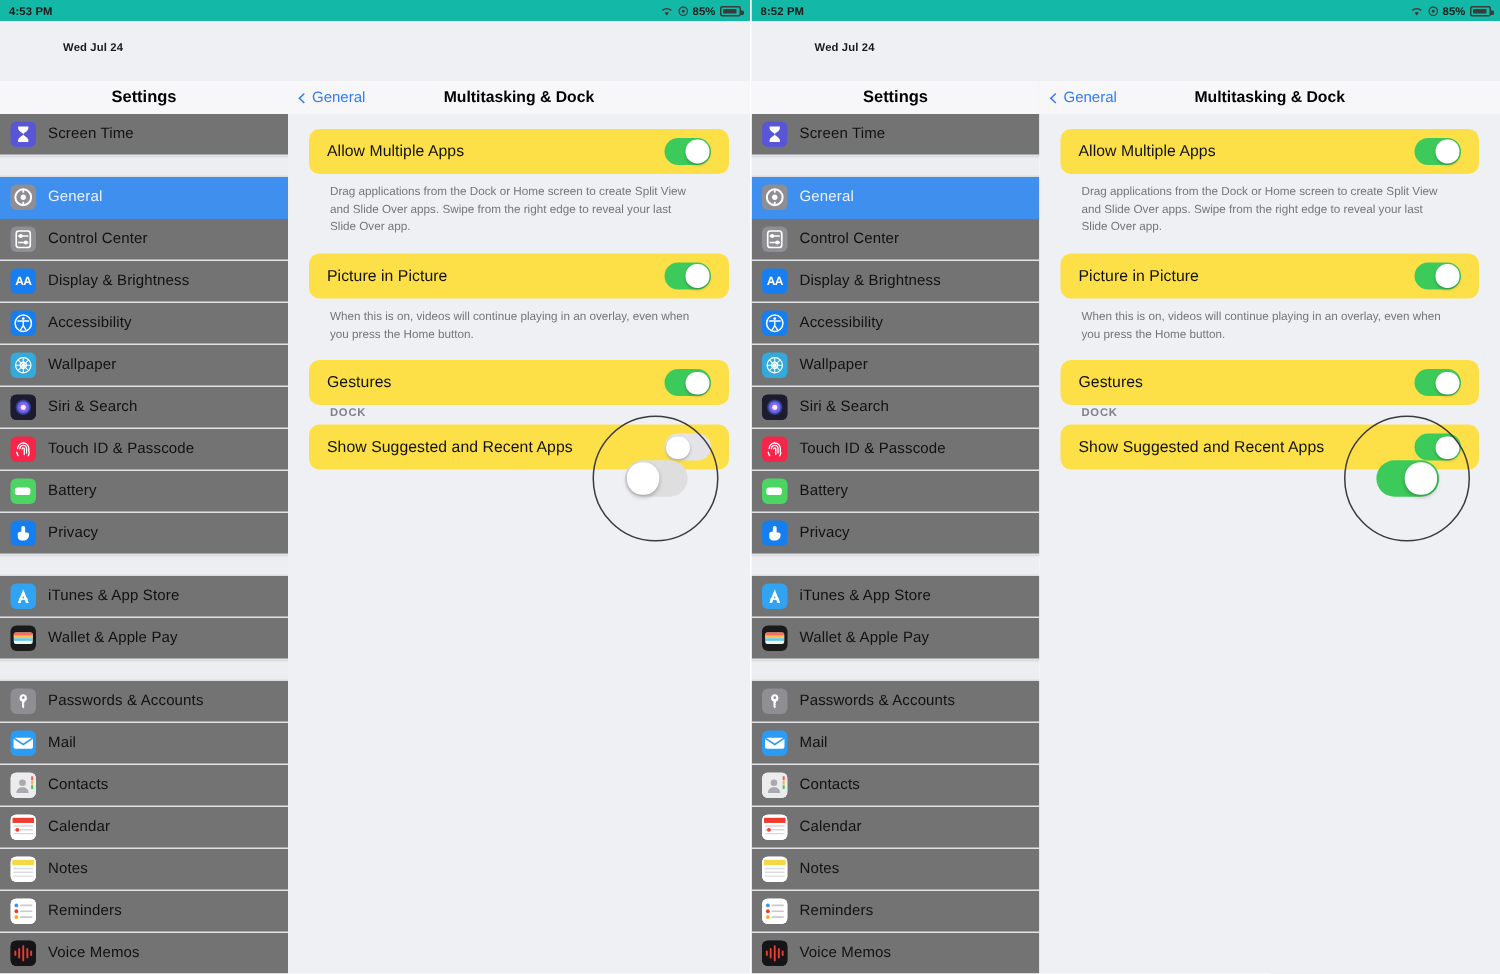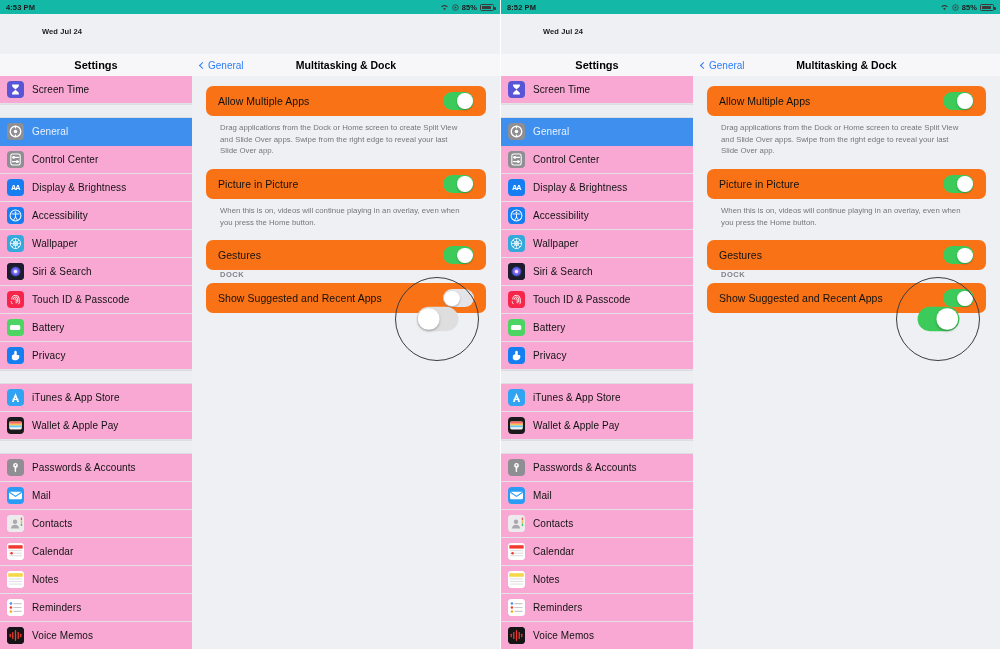--- a/index.html
+++ b/index.html
@@ -40,34 +40,34 @@
 
   
   .sidebar { width: 192px; background: #ffffff; overflow: hidden; flex-shrink: 0; }
   .sb-title {
     height: 22px; display: flex; align-items: center; justify-content: center;
     font-size: 11px; font-weight: bold; color: #000; background: #f7f7f9;
   }
   .sb-gap { height: 14px; background: #eceef2; border-top: 1px solid #dcdde1; border-bottom: 1px solid #dcdde1; }
   .sb-row {
     height: 28px; display: flex; align-items: center; padding-left: 7px;
-    border-bottom: 1px solid #e2e3e6; background: #f9a8d4; position: relative;
+    border-bottom: 1px solid #e2e3e6; background: #737373; position: relative;
   }
   .sb-row.selected { background: #3e8fee; border-bottom-color: #3e8fee; }
   .sb-row.selected .sb-label { color: #e8f1fd; }
   .sb-label { font-size: 10px; color: #111; margin-left: 8px; letter-spacing: .1px; }
   .ic { width: 17px; height: 17px; border-radius: 4px; flex-shrink: 0;
         display: flex; align-items: center; justify-content: center;
         font-size: 9px; color: #fff; font-weight: bold; overflow: hidden; position: relative; }
 
   
   .ic-screentime { background: #5856d6; }
   .ic-general    { background: #8e8e93; }
   .ic-control    { background: #8e8e93; }
-  .ic-display    { background: #167ef0; font-size: 8px; font-family: Liberation Mono, monospace; }
+  .ic-display    { background: #167ef0; font-size: 8px; }
   .ic-access     { background: #157ef0; }
   .ic-wallpaper  { background: #34aadc; }
   .ic-siri       { background: #1c1c2e; }
   .ic-touchid    { background: #f5264a; }
   .ic-battery    { background: #4cd562; }
   .ic-privacy    { background: #157ef0; }
   .ic-itunes     { background: #30a4f2; }
   .ic-wallet     { background: #1a1a1a; }
   .ic-passwords  { background: #8e8e93; }
   .ic-mail       { background: #2a9cf5; }
@@ -90,21 +90,21 @@
   .chev {
     width: 5px; height: 5px; border-left: 1.6px solid #2d7df6; border-bottom: 1.6px solid #2d7df6;
     transform: rotate(45deg); margin-right: 3px;
   }
   .nav-title {
     position: absolute; left: 0; right: 0; text-align: center;
     font-size: 10.5px; font-weight: bold; color: #000; pointer-events: none;
   }
 
   .content { padding: 10px 14px 0 14px; }
-  .card { background: #f97316; border-radius: 7px; overflow: hidden; }
+  .card { background: #fde047; border-radius: 7px; overflow: hidden; }
   .card-row {
     height: 30px; display: flex; align-items: center; justify-content: space-between;
     padding: 0 12px;
   }
   .card-row .lbl { font-size: 10.5px; color: #111; letter-spacing: .05px; }
   .footnote {
     font-size: 7.8px; color: #75757c; line-height: 1.5; padding: 6px 14px 0 14px;
     max-width: 268px;
   }
   .group-head {

